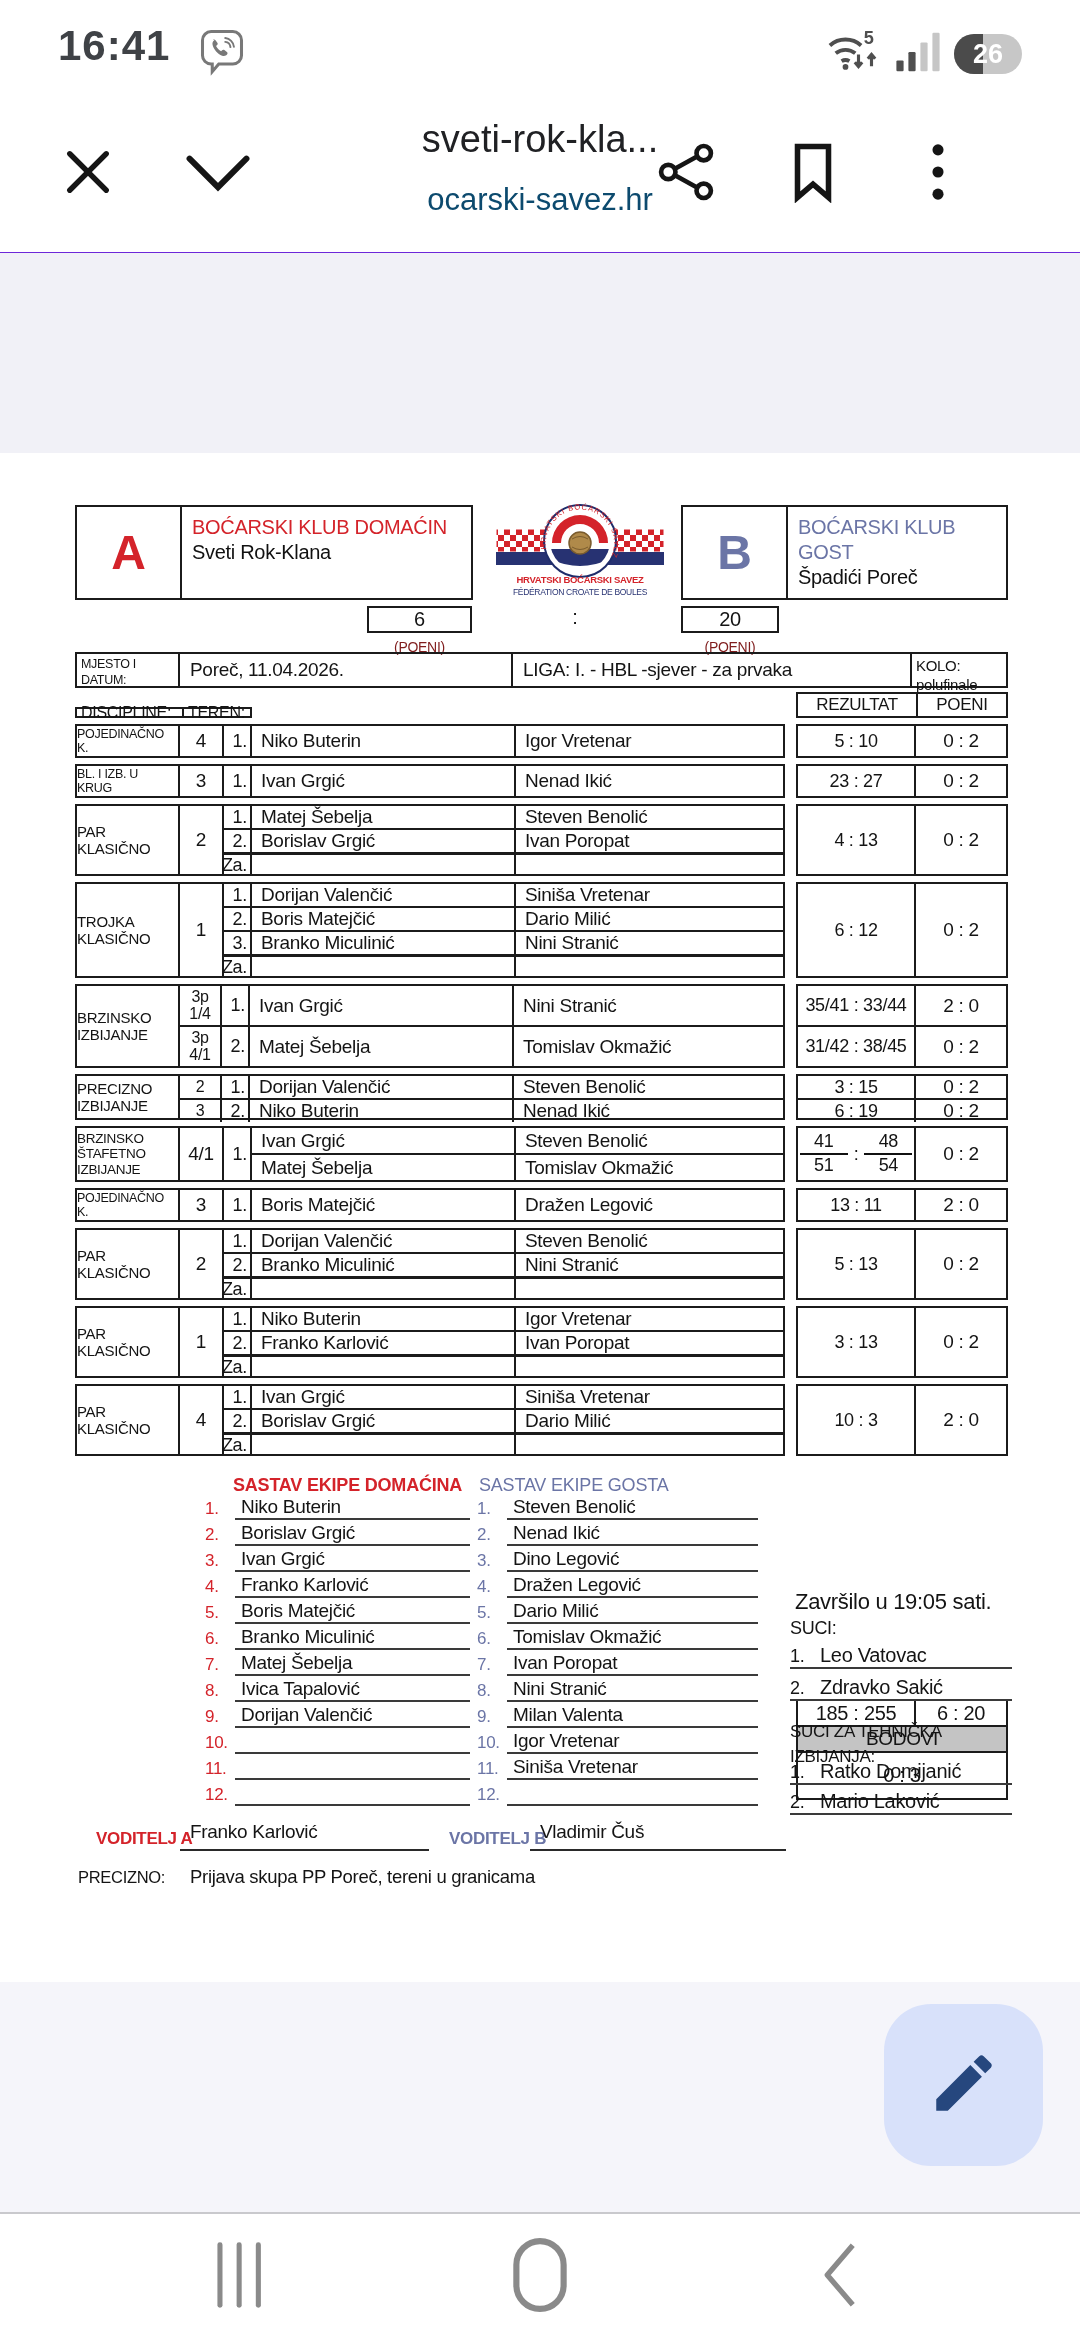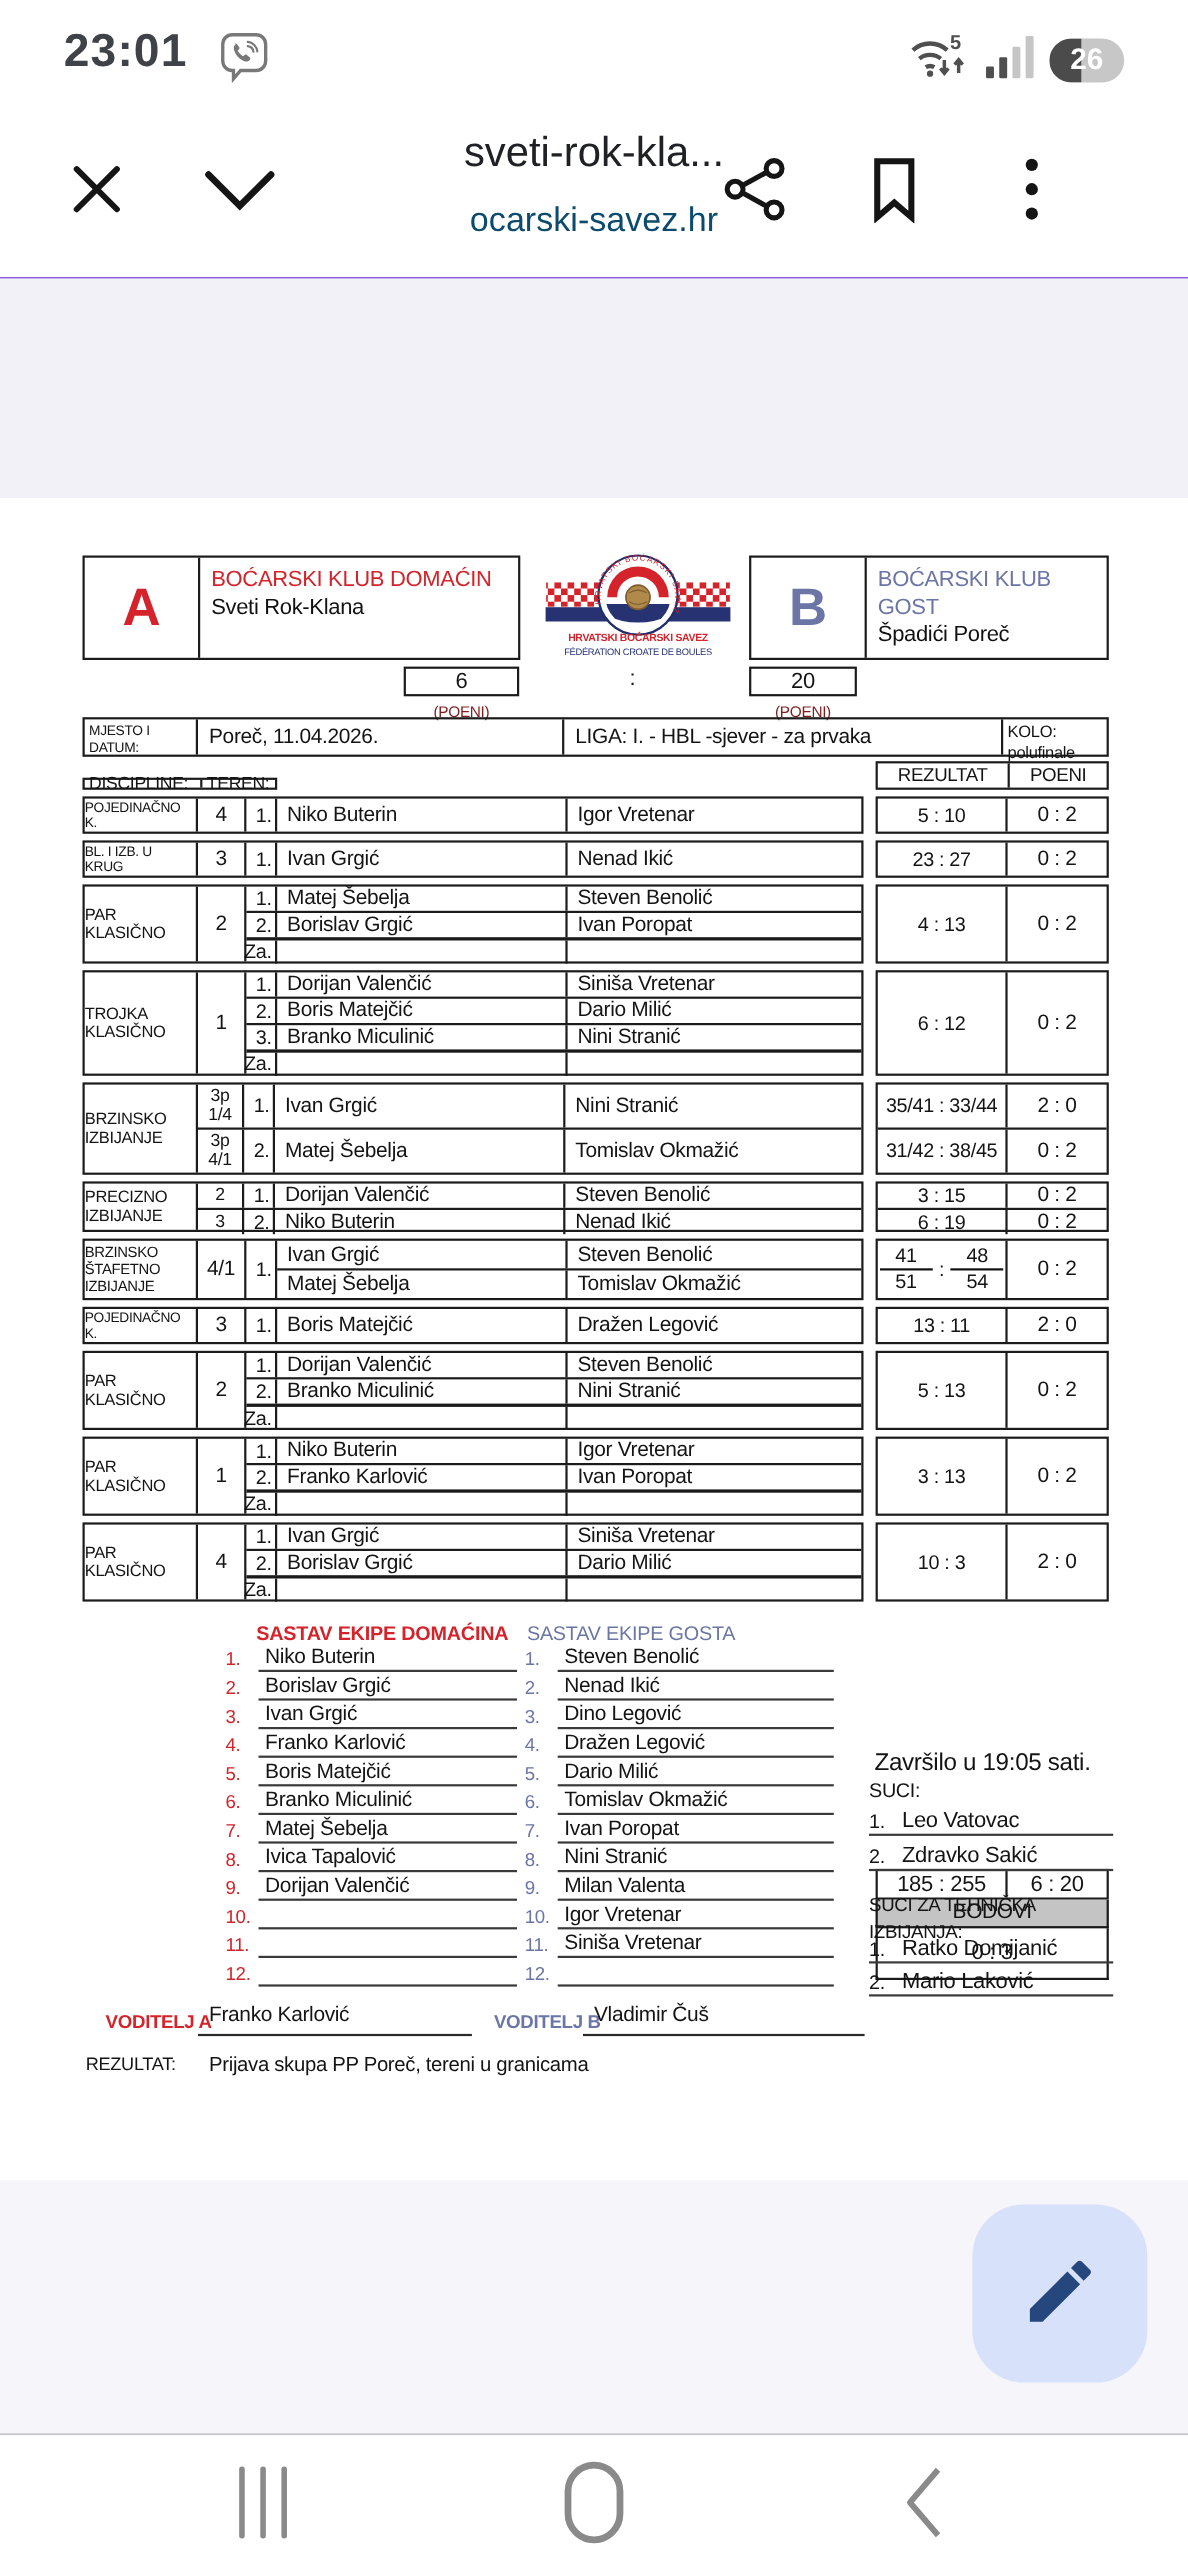--- a/index.html
+++ b/index.html
@@ -124,21 +124,21 @@
   
   .fab{position:absolute;left:884px;top:2004px;width:159px;height:162px;border-radius:47px;background:#d8e1fa;
     display:flex;align-items:center;justify-content:center;cursor:pointer}
   .navbar{position:absolute;top:2214px;left:0;width:1080px;height:126px;background:#fff}
   .navico{position:absolute;top:0;height:126px;display:flex;align-items:center;justify-content:center;cursor:pointer}
 </style>
 </head>
 <body>
 
 <div class="statusbar">
-  <div class="time">23:01</div>
+  <div class="time">16:41</div>
   <span class="viber">
     <svg width="52" height="52" viewBox="0 0 48 48">
       <path d="M14 7h20a8 8 0 0 1 8 8v14a8 8 0 0 1-8 8H21l-6 7v-7h-1a8 8 0 0 1-8-8V15a8 8 0 0 1 8-8z" fill="none" stroke="#787878" stroke-width="2.8"></path>
       <path d="M17 15c-1.5.8-2.2 2.6-1.6 4.6 1.2 4.2 4.5 8 8.7 9.6 1.9.7 3.8.2 4.7-1.2.5-.8.4-1.6-.3-2.2l-2.3-1.8c-.7-.5-1.5-.4-2.1.2l-.9.9c-2-1.1-3.7-2.8-4.7-4.9l1-.9c.6-.6.7-1.4.2-2.1l-1.7-2.2c-.6-.7-1.4-.8-2.3-.4z" fill="#787878"></path>
       <path d="M27 13a9 9 0 0 1 8 8M27 16.5a5.5 5.5 0 0 1 4.8 4.8" fill="none" stroke="#787878" stroke-width="1.8" stroke-linecap="round"></path>
     </svg>
   </span>
   <div class="sb-right">
     <span>
       <svg width="60" height="52" viewBox="0 0 46 40">
@@ -781,21 +781,21 @@
         <div class="no">2.</div>
         <div class="nm">Mario Laković</div>
       </div>
     </div>
 
   <div class="vod-lbl red" style="left:96px">VODITELJ A</div>
   <div class="vod-val" style="left:180px;width:249px">Franko Karlović</div>
   <div class="vod-lbl slate" style="left:449px">VODITELJ B</div>
   <div class="vod-val" style="left:530px;width:256px">Vladimir Čuš</div>
 
-  <div class="nap-lbl">REZULTAT:</div>
+  <div class="nap-lbl">PRECIZNO:</div>
   <div class="nap-val">Prijava skupa PP Poreč, tereni u granicama</div>
 </div>
 
 <div class="fab">
   <span>
     <svg width="74" height="74" viewBox="0 0 24 24">
       <path d="M3 17.25V21h3.75L17.81 9.94l-3.75-3.75L3 17.25zM20.71 7.04c.39-.39.39-1.02 0-1.41l-2.34-2.34c-.39-.39-1.02-.39-1.41 0l-1.83 1.83 3.75 3.75 1.83-1.83z" fill="#26477e"></path>
     </svg>
   </span>
 </div>

